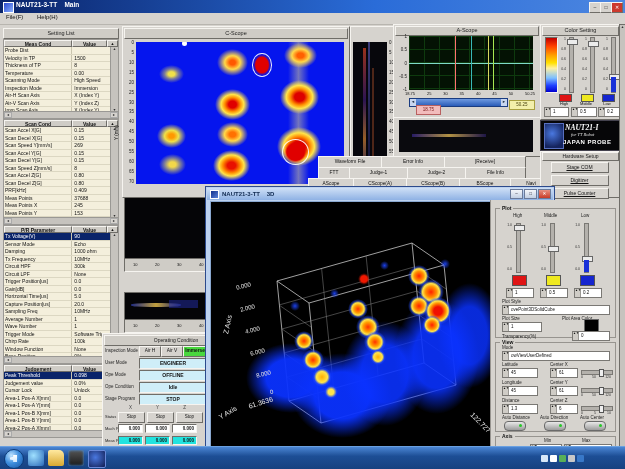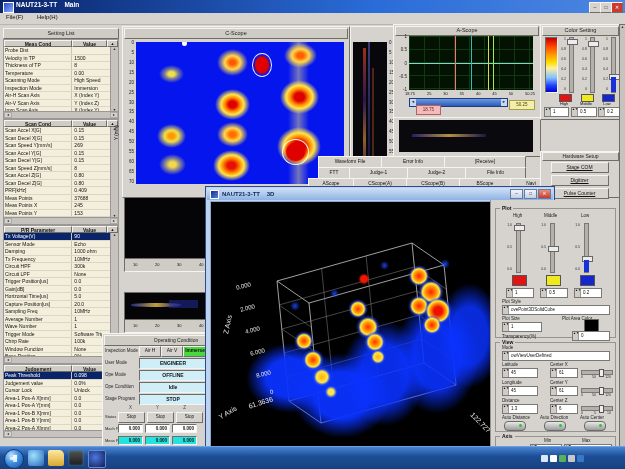--- a/index.html
+++ b/index.html
@@ -556,20 +556,26 @@
     <div class="swatch" style="top: 94px; left: 602px; background: rgb(22, 38, 207);"></div>
     <div class="swlabel" style="top: 101px; left: 597px;">Low</div>
     </div>
   <div class="abs">
 
     <div class="spin" style="top: 107px; left: 544px; width: 23px;"><i>▲▼</i><b>1</b></div>
     <div class="spin" style="top: 107px; left: 571px; width: 24px;"><i>▲▼</i><b>0.5</b></div>
     <div class="spin" style="top: 107px; left: 598px; width: 24px;"><i>▲▼</i><b>0.2</b></div>
     </div>
 
+  <div class="abs" style="left:540px;top:120px;width:79px;height:29px;background:#060608;border:1px solid #44424e">
+    <div style="position:absolute;left:3px;top:2px;width:18px;height:24px;background:radial-gradient(circle at 40% 40%,#4a78e0,#15245e 75%);border:1px solid #5870c0"></div>
+    <div style="position:absolute;left:24px;top:2px;font-family:'Liberation Serif',serif;font-style:italic;font-weight:bold;font-size:7.5px;color:#fff">NAUT21-I</div>
+    <div style="position:absolute;left:30px;top:11px;font-family:'Liberation Serif',serif;font-style:italic;font-size:4.5px;color:#e8e8e8">for TT Robot</div>
+    <div style="position:absolute;left:22px;top:18px;font-weight:bold;font-size:6px;letter-spacing:0.5px;color:#fff">JAPAN PROBE</div>
+  </div>
 
   <div class="abs raised" style="left:540px;top:151px;width:79px;height:45px"></div>
   <div class="abs hdrbar" style="left:542px;top:152px;width:75px;height:7px;line-height:6px;font-size:5px">Hardware Setup</div>
   <div class="abs" style="left:542px;top:160px;width:75px;display:flex;flex-direction:column;align-items:center">
 
     <div style="width:56px;height:9px;margin-top:2px;border:1px solid;border-color:#f6f4f0 #6f6d68 #6f6d68 #f6f4f0;background:#d6d3ce;font-size:5px;line-height:8px;text-align:center;text-decoration:underline">Stage COM</div>
     <div style="width:56px;height:9px;margin-top:2px;border:1px solid;border-color:#f6f4f0 #6f6d68 #6f6d68 #f6f4f0;background:#d6d3ce;font-size:5px;line-height:8px;text-align:center;text-decoration:underline">Digitizer</div>
     <div style="width:56px;height:9px;margin-top:2px;border:1px solid;border-color:#f6f4f0 #6f6d68 #6f6d68 #f6f4f0;background:#d6d3ce;font-size:5px;line-height:8px;text-align:center;text-decoration:underline">Pulse Counter</div>
     </div>
 

